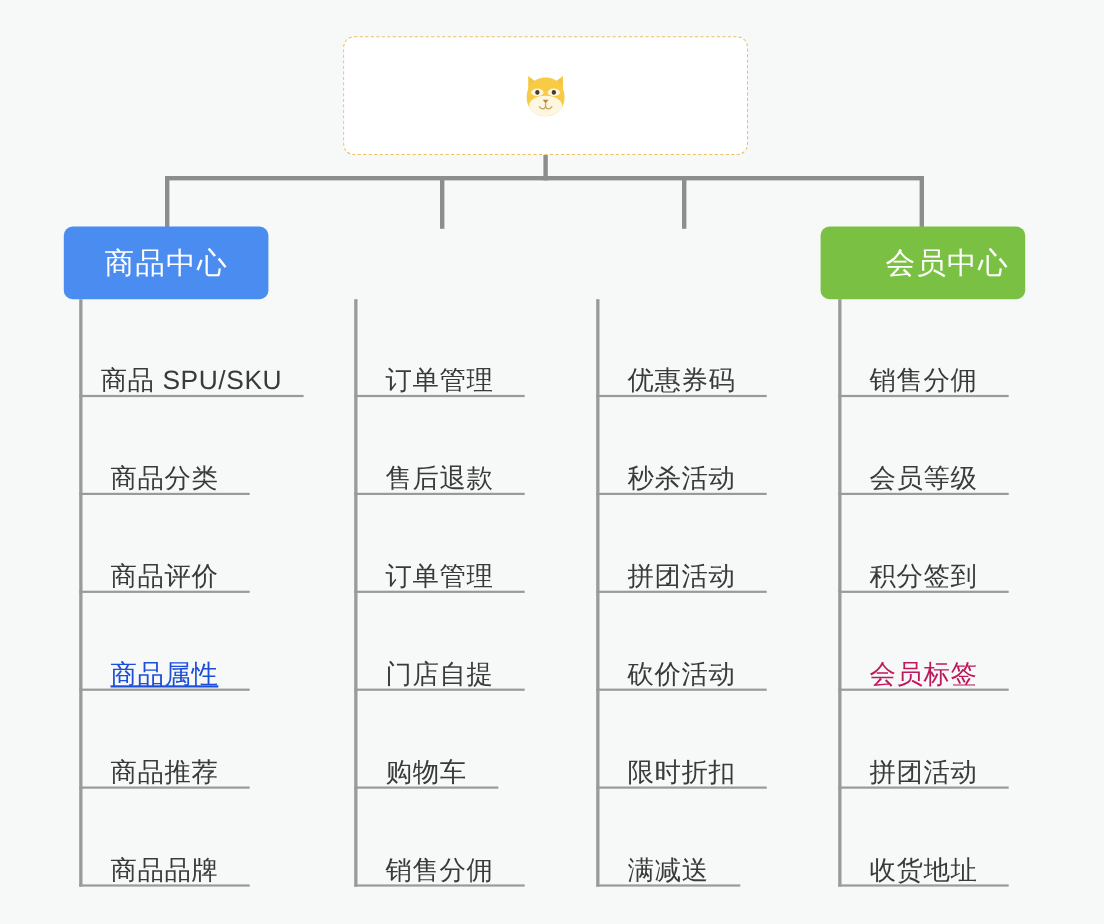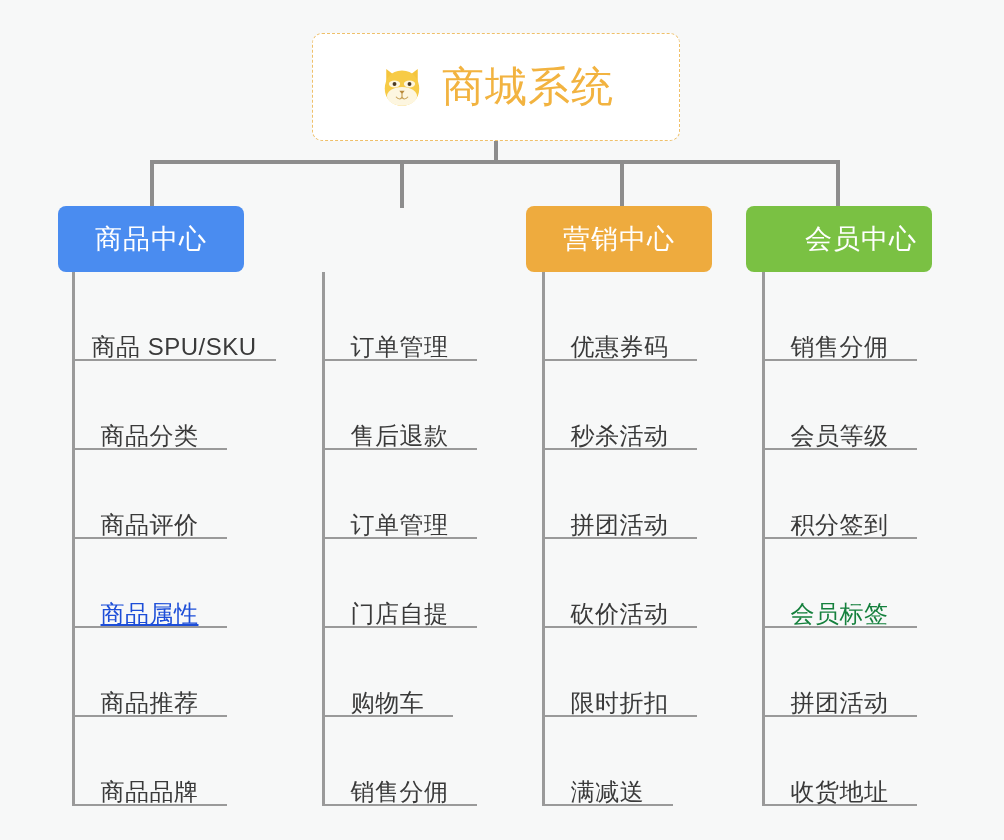--- a/index.html
+++ b/index.html
@@ -128,36 +128,32 @@
         <ellipse cx="22" cy="28" rx="2.6" ry="2.8" fill="#4b3a23"></ellipse>
         <ellipse cx="42" cy="28" rx="2.6" ry="2.8" fill="#4b3a23"></ellipse>
 
         <path d="M28.5 37 L35.5 37 L32 41.5 Z" fill="#b98a3c"></path>
 
         <path d="M32 41 L32 45" stroke="#c9a35a" stroke-width="1.6" fill="none"></path>
         <path d="M24 45 C27 49 31 49 32 45" stroke="#c9a35a" stroke-width="1.6" fill="none"></path>
         <path d="M40 45 C37 49 33 49 32 45" stroke="#c9a35a" stroke-width="1.6" fill="none"></path>
       </svg>
     </span>
-    <span class="root-title" style="color: rgb(242, 179, 64);">商城系统</span>
   </div>
 
   <div class="conn conn-v" style="left: 494px; top: 141px; height: 23px; background: rgb(141, 141, 141);"></div>
   <div class="conn conn-h" style="left: 150px; top: 160px; width: 690px; background: rgb(141, 141, 141);"></div>
   <div class="conn conn-v" style="left: 150px; top: 160px; height: 48px; background: rgb(141, 141, 141);"></div>
   <div class="conn conn-v" style="left: 400px; top: 160px; height: 48px; background: rgb(141, 141, 141);"></div>
   <div class="conn conn-v" style="left: 620px; top: 160px; height: 48px; background: rgb(141, 141, 141);"></div>
   <div class="conn conn-v" style="left: 836px; top: 160px; height: 48px; background: rgb(141, 141, 141);"></div>
 
   <div class="cat-box" style="left: 58px; width: 186px; background: rgb(74, 140, 240);">
     <span>商品中心</span>
   </div>
-  <div class="cat-box" style="left: 526px; width: 186px; background: rgb(238, 171, 62);">
-    <span>营销中心</span>
-  </div>
   <div class="cat-box" style="left: 746px; width: 186px; background: rgb(122, 193, 67); padding-left: 44px;">
     <span>会员中心</span>
   </div>
 
   <div class="col" style="left:72px;">
     <div class="col-trunk" style="height: 534px; background: rgb(154, 154, 154);"></div>
     <div class="leaf" style="top: 0px; width: 204px; border-bottom-color: rgb(154, 154, 154);">
       <span class="leaf-label" style="color: rgb(58, 58, 58);">商品 SPU/SKU</span>
     </div>
     <div class="leaf" style="top: 89px; width: 155px; border-bottom-color: rgb(154, 154, 154);">
@@ -226,21 +222,21 @@
     <div class="leaf" style="top: 0px; width: 155px; border-bottom-color: rgb(154, 154, 154);">
       <span class="leaf-label" style="color: rgb(58, 58, 58);">销售分佣</span>
     </div>
     <div class="leaf" style="top: 89px; width: 155px; border-bottom-color: rgb(154, 154, 154);">
       <span class="leaf-label" style="color: rgb(58, 58, 58);">会员等级</span>
     </div>
     <div class="leaf" style="top: 178px; width: 155px; border-bottom-color: rgb(154, 154, 154);">
       <span class="leaf-label" style="color: rgb(58, 58, 58);">积分签到</span>
     </div>
     <div class="leaf" style="top: 267px; width: 155px; border-bottom-color: rgb(154, 154, 154);">
-      <span class="leaf-label" style="color: #15803d;">会员标签</span>
+      <span class="leaf-label" style="color: #be185d;">会员标签</span>
     </div>
     <div class="leaf" style="top: 356px; width: 155px; border-bottom-color: rgb(154, 154, 154);">
       <span class="leaf-label" style="color: rgb(58, 58, 58);">拼团活动</span>
     </div>
     <div class="leaf" style="top: 445px; width: 155px; border-bottom-color: rgb(154, 154, 154);">
       <span class="leaf-label" style="color: rgb(58, 58, 58);">收货地址</span>
     </div>
   </div>
 
 </div>

